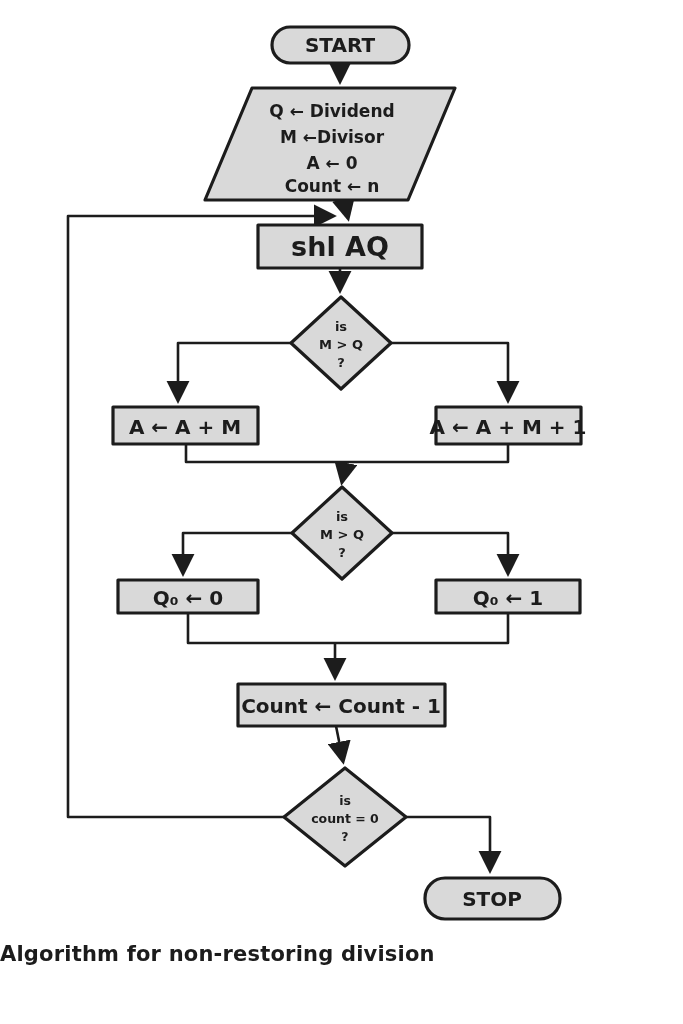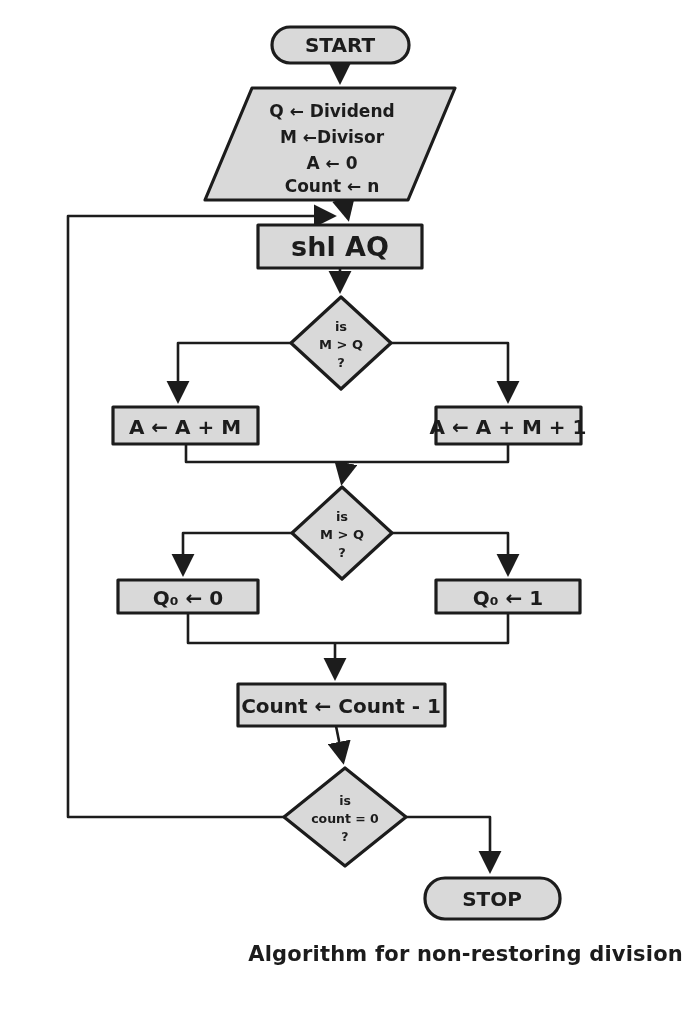--- a/index.html
+++ b/index.html
@@ -37,21 +37,21 @@
   .t18 { font-size: 17px; }
   .t28 { font-size: 27px; }
   .t21 { font-size: 20px; }
   .t13 { font-size: 13px; }
   .t12 { font-size: 12.5px; }
   .caption {
     position: absolute;
     left: 0;
     top: 942px;
     width: 100%;
-    text-align: right;
+    text-align: left;
     font-size: 21px;
     font-weight: bold;
     color: var(--stroke, #1c1c1c);
     letter-spacing: 0.2px;
   }
 </style>
 </head>
 <body>
 
 <div class="page">

